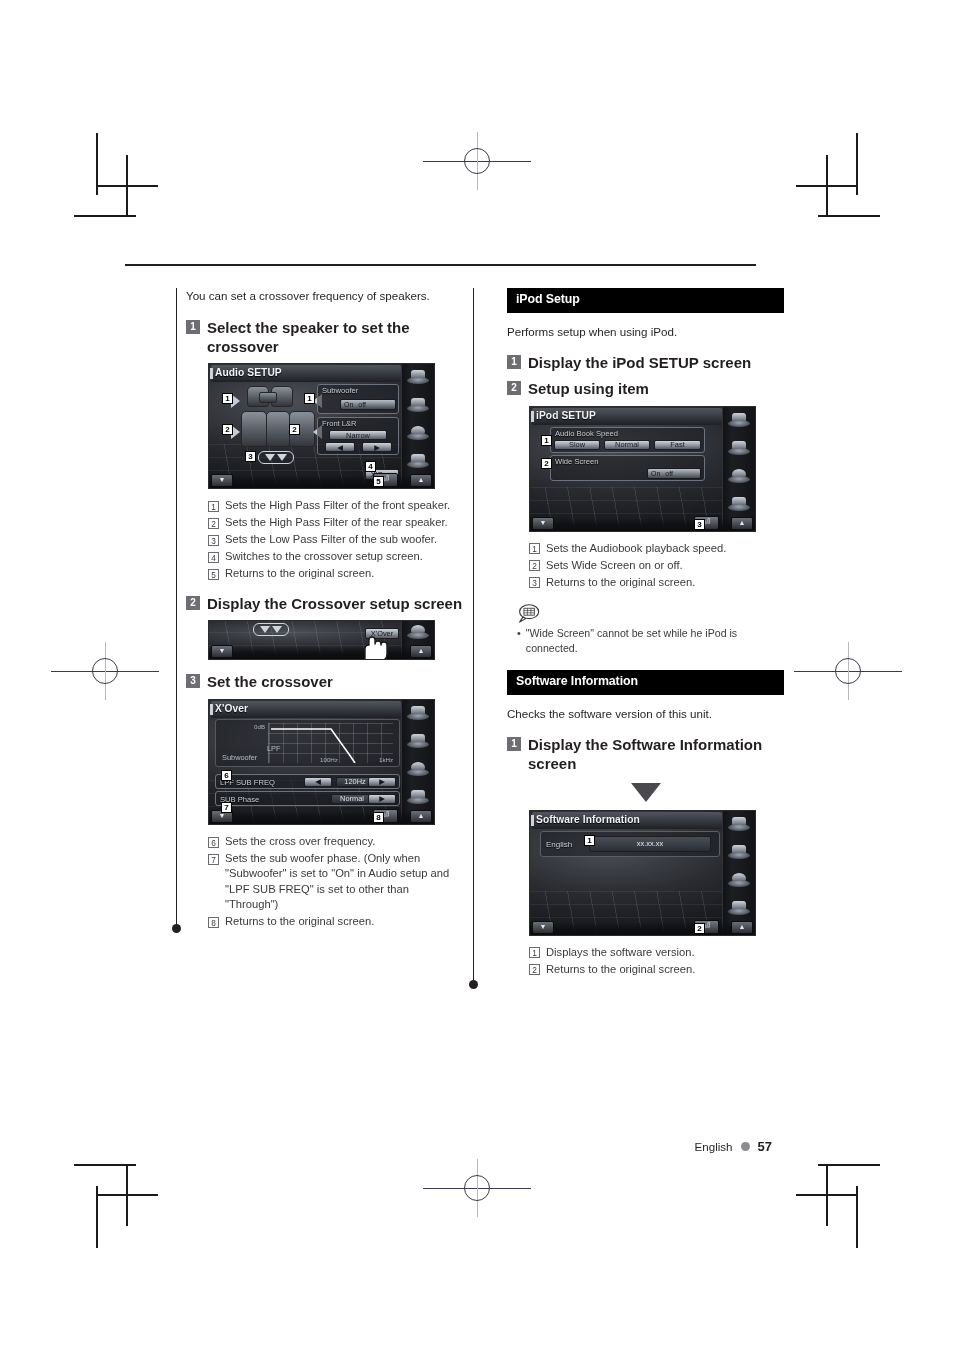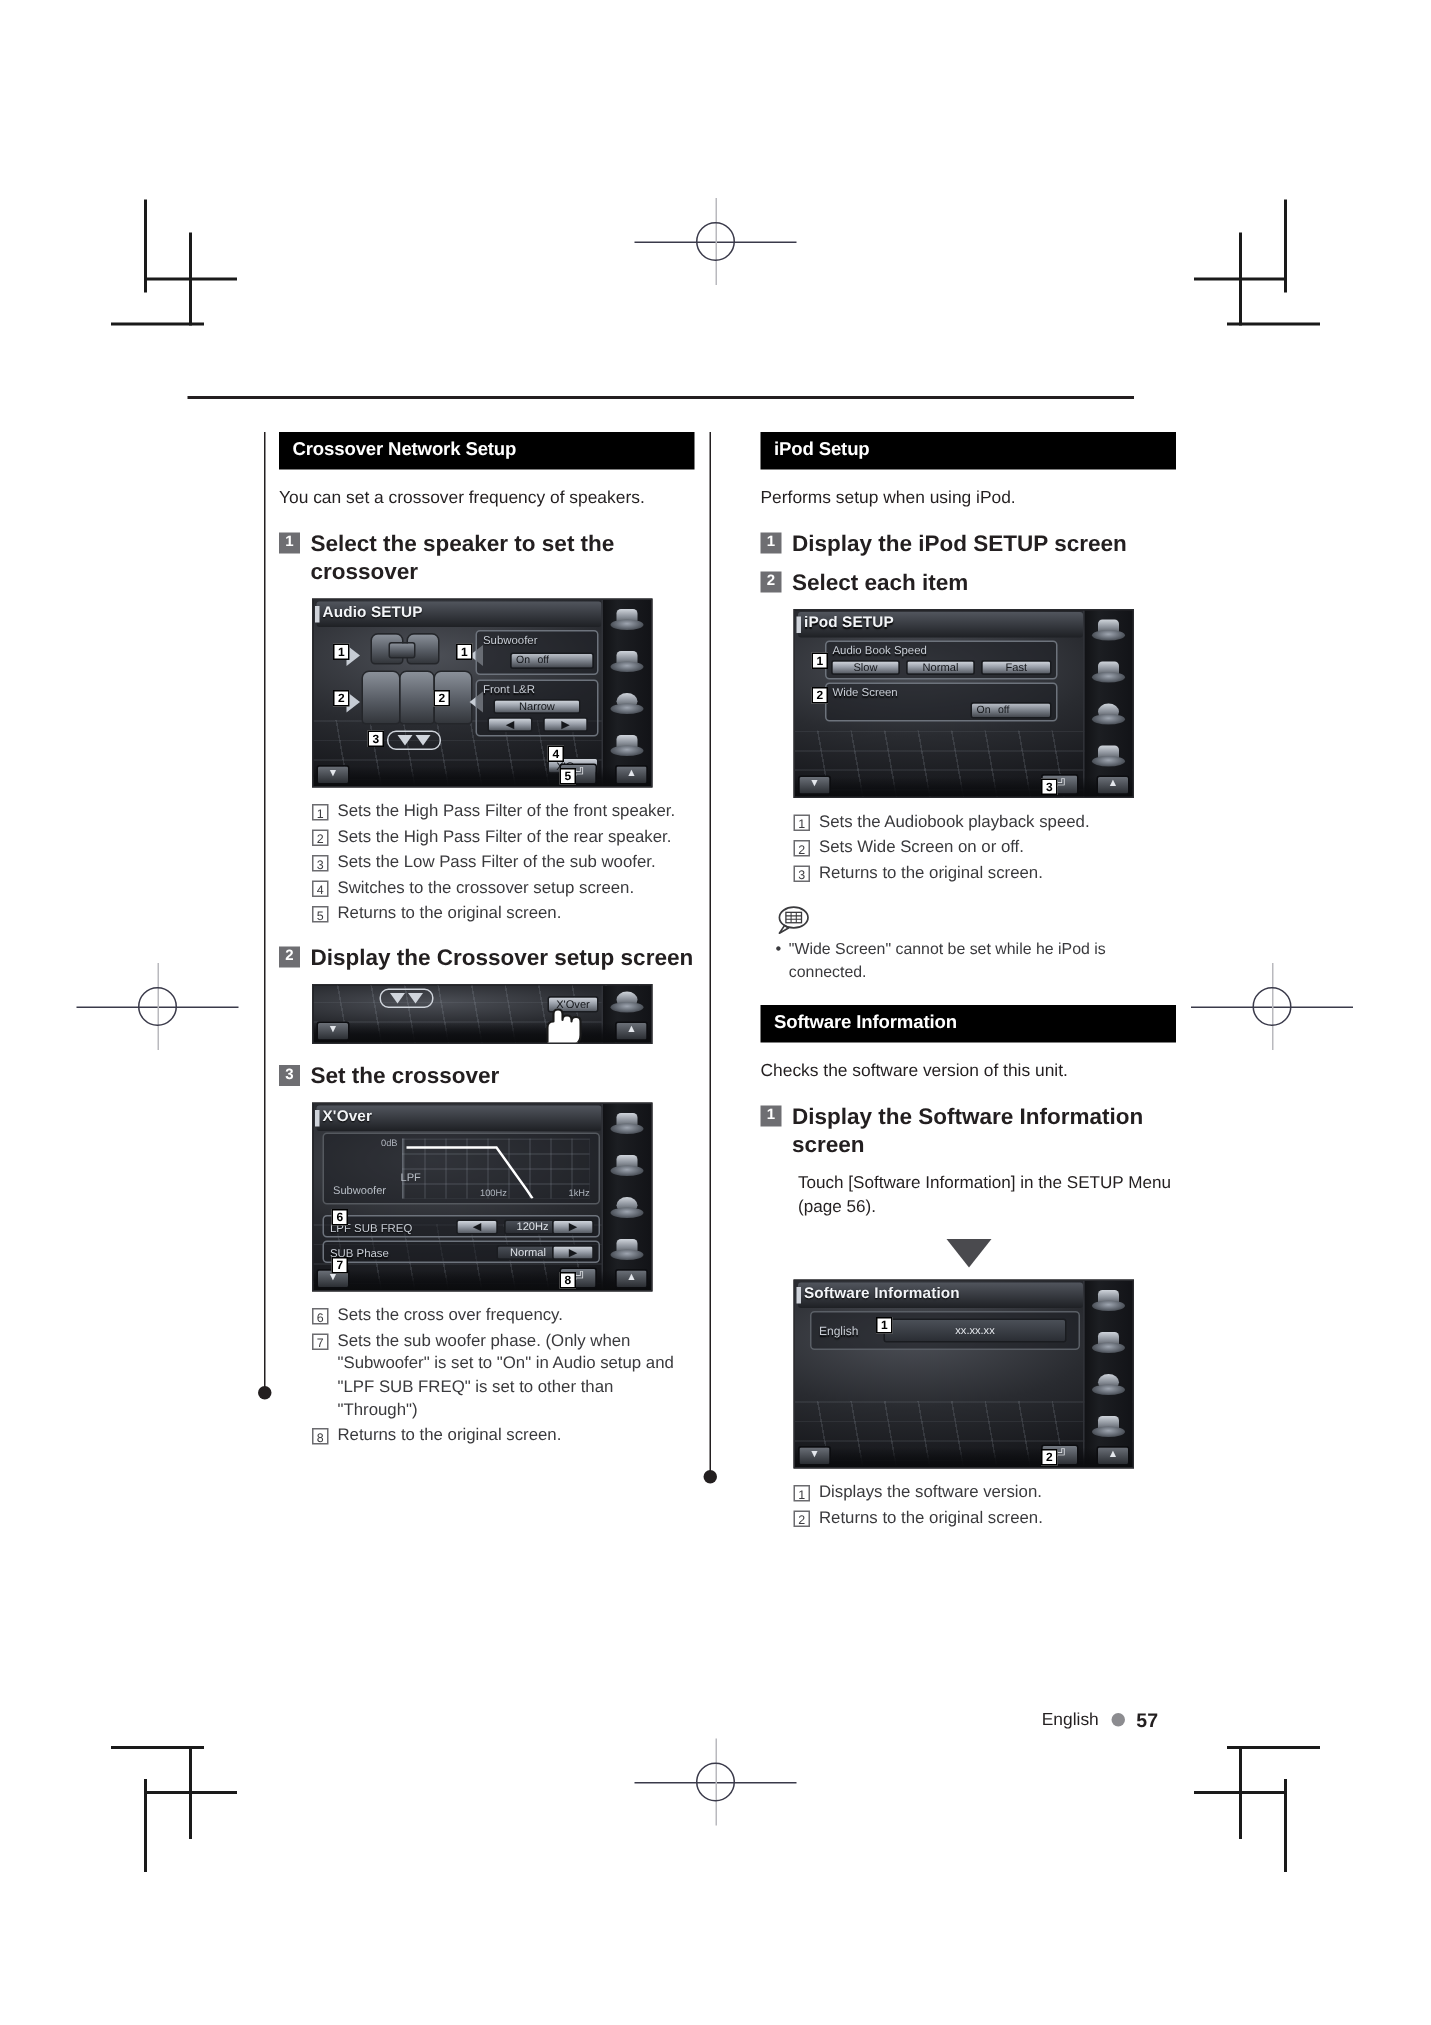--- a/index.html
+++ b/index.html
@@ -414,21 +414,20 @@
   <div class="gline" style="height:640px;"></div>
   <div class="gdot" style="top:636px;"></div>
 </div>
 <div class="col-guide" style="left:469px; top:288px; height:700px;">
   <div class="gline" style="height:696px;"></div>
   <div class="gdot" style="top:692px;"></div>
 </div>
 
 <div class="col col-left">
 
-  <div class="sec-bar">Crossover Network Setup</div>
 
   <p class="lead">You can set a crossover frequency of speakers.</p>
 
   <div class="step">
     <span class="step-num">1</span>
     <span class="step-title">Select the speaker to set the crossover</span>
   </div>
 
   <div class="screen tall" style="margin:4px 0 0 22px;">
     <div class="scr-bg"></div>
@@ -653,21 +652,21 @@
 
   <p class="lead">Performs setup when using iPod.</p>
 
   <div class="step">
     <span class="step-num">1</span>
     <span class="step-title">Display the iPod SETUP screen</span>
   </div>
 
   <div class="step">
     <span class="step-num">2</span>
-    <span class="step-title">Select each item</span>
+    <span class="step-title">Setup using item</span>
   </div>
 
   <div class="screen tall" style="margin:5px 0 0 22px;">
     <div class="scr-bg"></div>
     <div class="scr-grid"></div>
     <div class="scr-titlebar"></div>
     <div class="scr-title">iPod SETUP</div>
     <div class="scr-clock">10:10</div>
 
     <span class="marker" style="left:11px; top:28px;">1</span>
@@ -744,21 +743,20 @@
   </div>
 
   <div class="sec-bar" style="margin-top:14px;">Software Information</div>
 
   <p class="lead">Checks the software version of this unit.</p>
 
   <div class="step">
     <span class="step-num">1</span>
     <span class="step-title">Display the Software Information screen</span>
   </div>
-  <p class="step-body">Touch [Software Information] in the SETUP Menu (page 56).</p>
 
   <div class="down-arrow"></div>
 
   <div class="screen tall" style="margin:0 0 0 22px;">
     <div class="scr-bg"></div>
     <div class="scr-grid"></div>
     <div class="scr-titlebar"></div>
     <div class="scr-title">Software Information</div>
     <div class="scr-clock">10:10</div>
 

